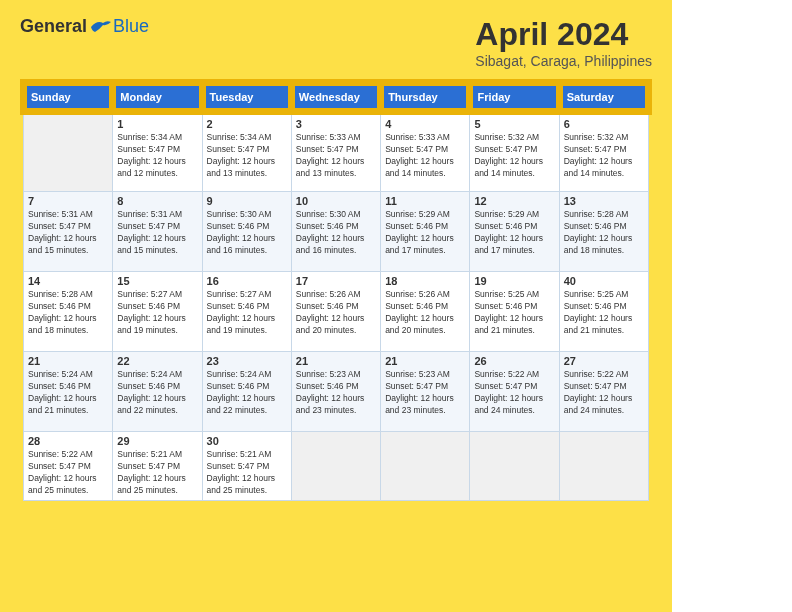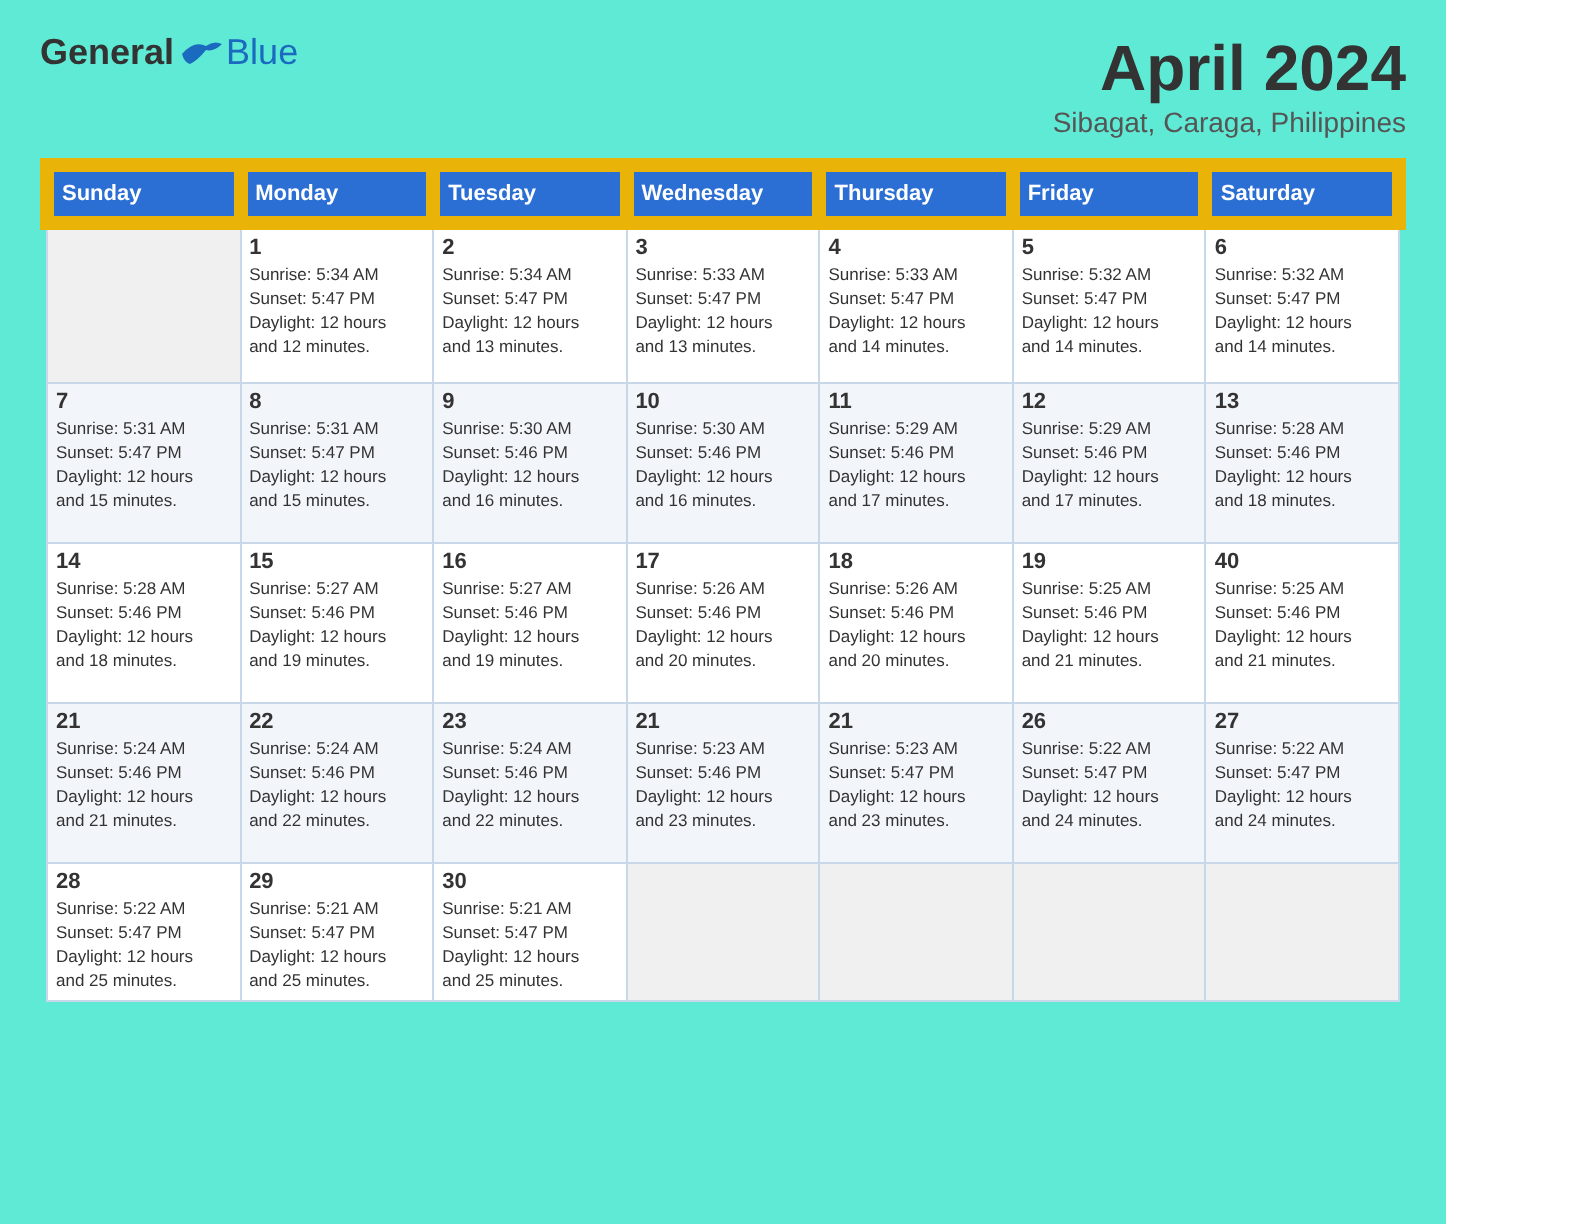--- a/index.html
+++ b/index.html
@@ -4,24 +4,24 @@
   <style>
     * { margin: 0; padding: 0; box-sizing: border-box; }
     body {
       font-family: Arial, sans-serif;
       background: #fff;
       width: 792px;
       height: 612px;
       overflow: hidden;
     }
     .page {
-      width: 723px;
+      width: 672px;
       height: 612px;
       padding: 16px 20px 10px 20px;
-      background: #5eead4;
+      background: #fde047;
     }
     .header {
       display: flex;
       justify-content: space-between;
       align-items: flex-start;
       margin-bottom: 10px;
     }
     .logo {
       display: flex;
       flex-direction: column;
@@ -40,21 +40,20 @@
       font-size: 18px;
       font-weight: normal;
       color: #1a6abf;
     }
     .logo-bird {
       width: 24px;
       height: 18px;
       margin-left: 2px;
     }
     .title-section {
-      text-align: right;
     }
     .month-title {
       font-size: 32px;
       font-weight: bold;
       color: #333;
     }
     .location {
       font-size: 14px;
       color: #555;
     }

